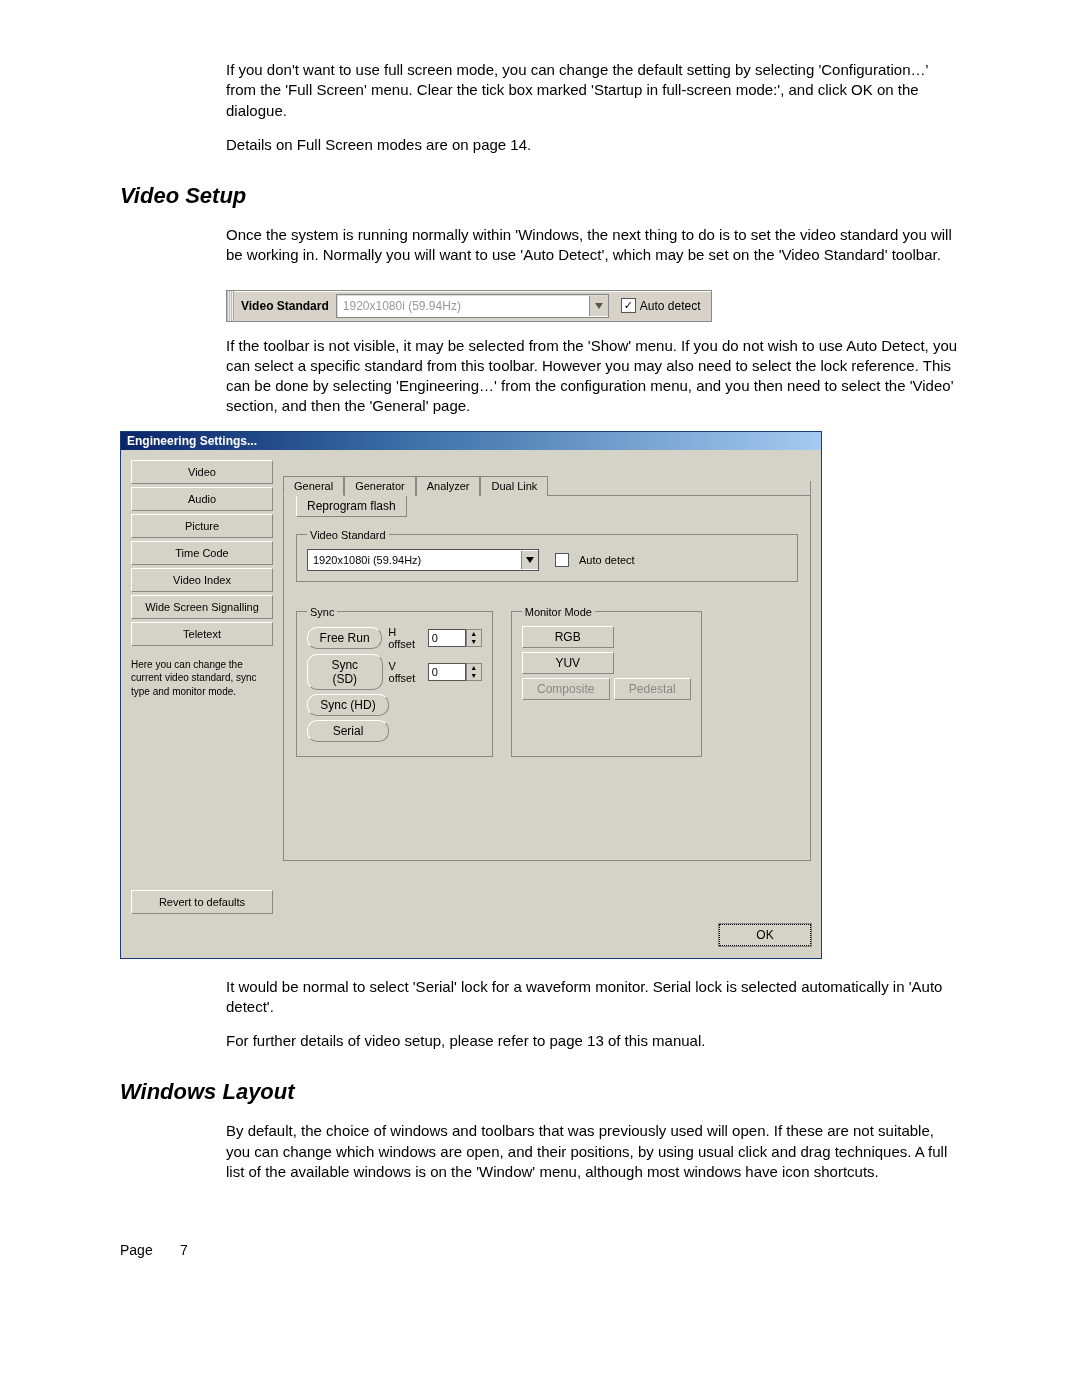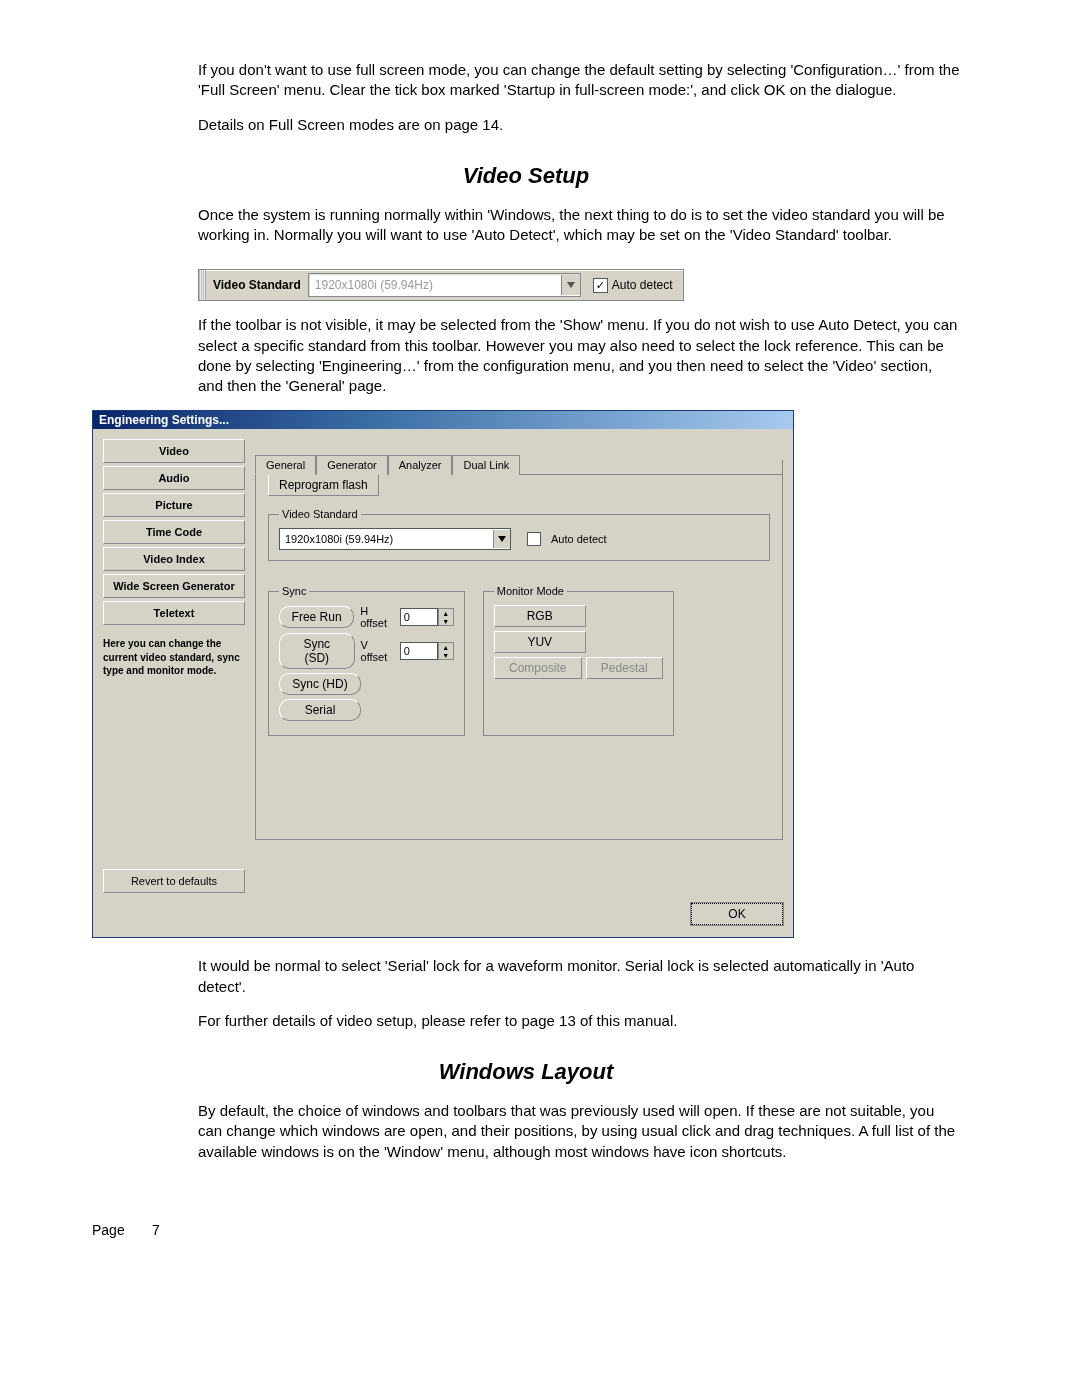--- a/index.html
+++ b/index.html
@@ -6,34 +6,33 @@
     margin: 0;
     padding: 0;
     background: #fff;
     font-family: Arial, Helvetica, sans-serif;
     font-size: 15px;
     color: #000;
     width: 1080px;
   }
   .page {
     width: 1080px;
-    padding: 60px 120px 60px 92px;
+    padding: 60px 120px 60px 120px;
     box-sizing: border-box;
   }
   .body-text {
     margin: 0 0 14px 0;
     line-height: 1.35;
     margin-left: 106px;
   }
   h2.section {
     font-style: italic;
     font-weight: bold;
     font-size: 22px;
     margin: 28px 0 16px 0;
-    text-align: center;
   }
   
   .vs-toolbar {
     margin: 10px 0 14px 106px;
     display: inline-flex;
     align-items: center;
     border: 1px solid #888;
     background: #d7d3c8;
     font-family: Tahoma, Arial, sans-serif;
     font-size: 12px;
@@ -100,21 +99,21 @@
     padding: 2px 6px;
     font-size: 12px;
   }
   .dialog-body {
     display: flex;
     padding: 10px 10px 6px 10px;
     gap: 12px;
     min-height: 440px;
     box-sizing: border-box;
   }
-  .sidebar { width: 140px; font-weight: bold; }
+  .sidebar { width: 140px; }
   .side-btn {
     display:block;
     width:100%;
     background:#d5d2c7;
     border:1px solid #888;
     border-top-color:#fff;border-left-color:#fff;
     text-align:center;
     padding:5px 0;
     margin-bottom:3px;
     font-size:11px;
@@ -253,21 +252,21 @@
   
   <div class="dialog">
     <div class="titlebar">Engineering Settings...</div>
     <div class="dialog-body">
       <div class="sidebar">
         <span class="side-btn">Video</span>
         <span class="side-btn">Audio</span>
         <span class="side-btn">Picture</span>
         <span class="side-btn">Time Code</span>
         <span class="side-btn">Video Index</span>
-        <span class="side-btn">Wide Screen Generator</span>
+        <span class="side-btn">Wide Screen Signalling</span>
         <span class="side-btn">Teletext</span>
         <div class="side-hint">Here you can change the current video standard, sync type and monitor mode.</div>
       </div>
       <div class="main">
         <div class="tabs">
           <span class="tab active">General</span>
           <span class="tab">Generator</span>
           <span class="tab">Analyzer</span>
           <span class="tab">Dual Link</span>
         </div>

